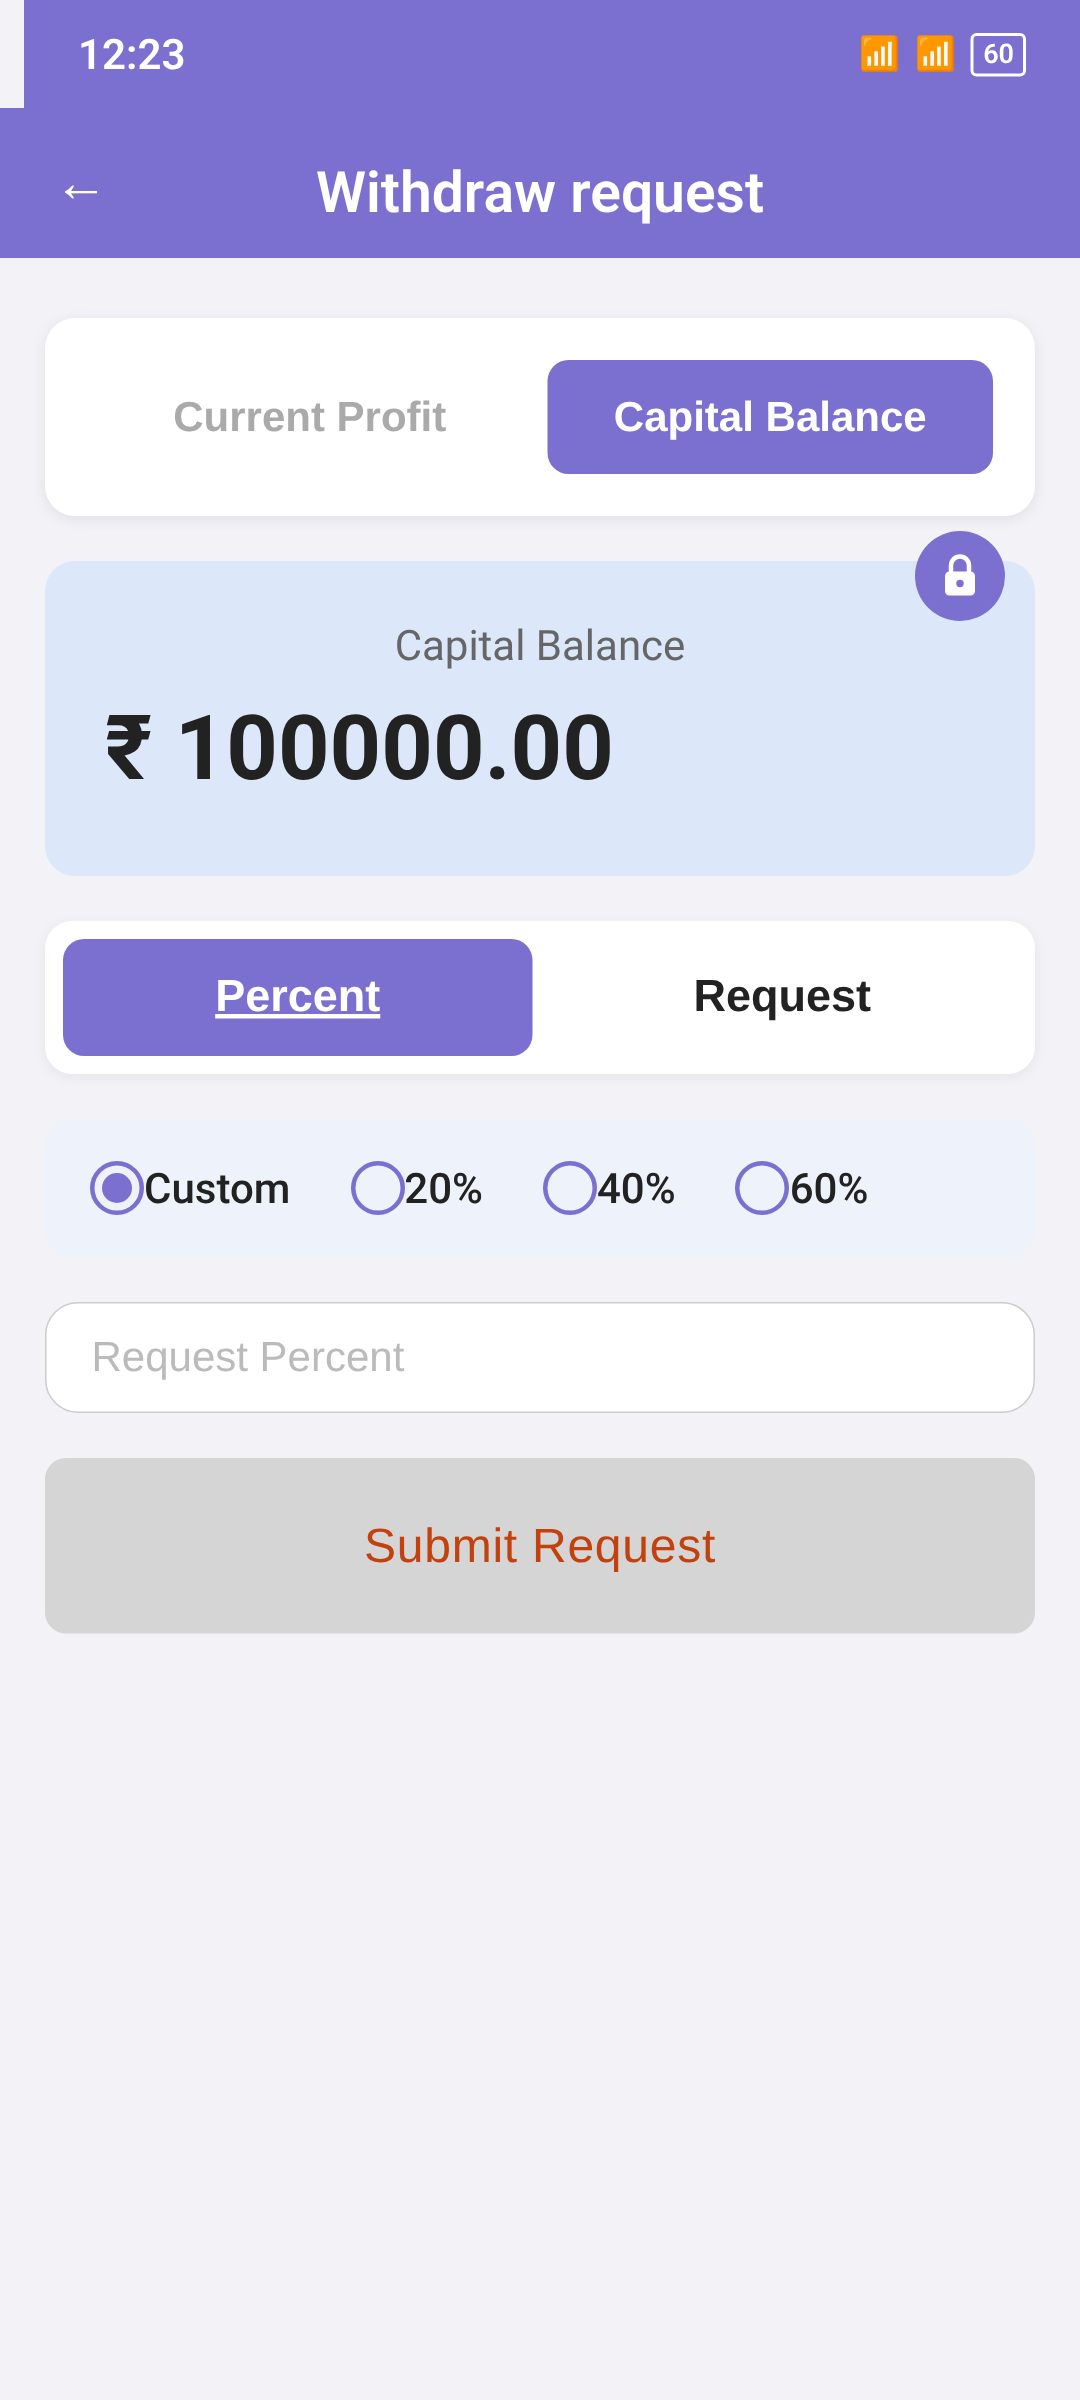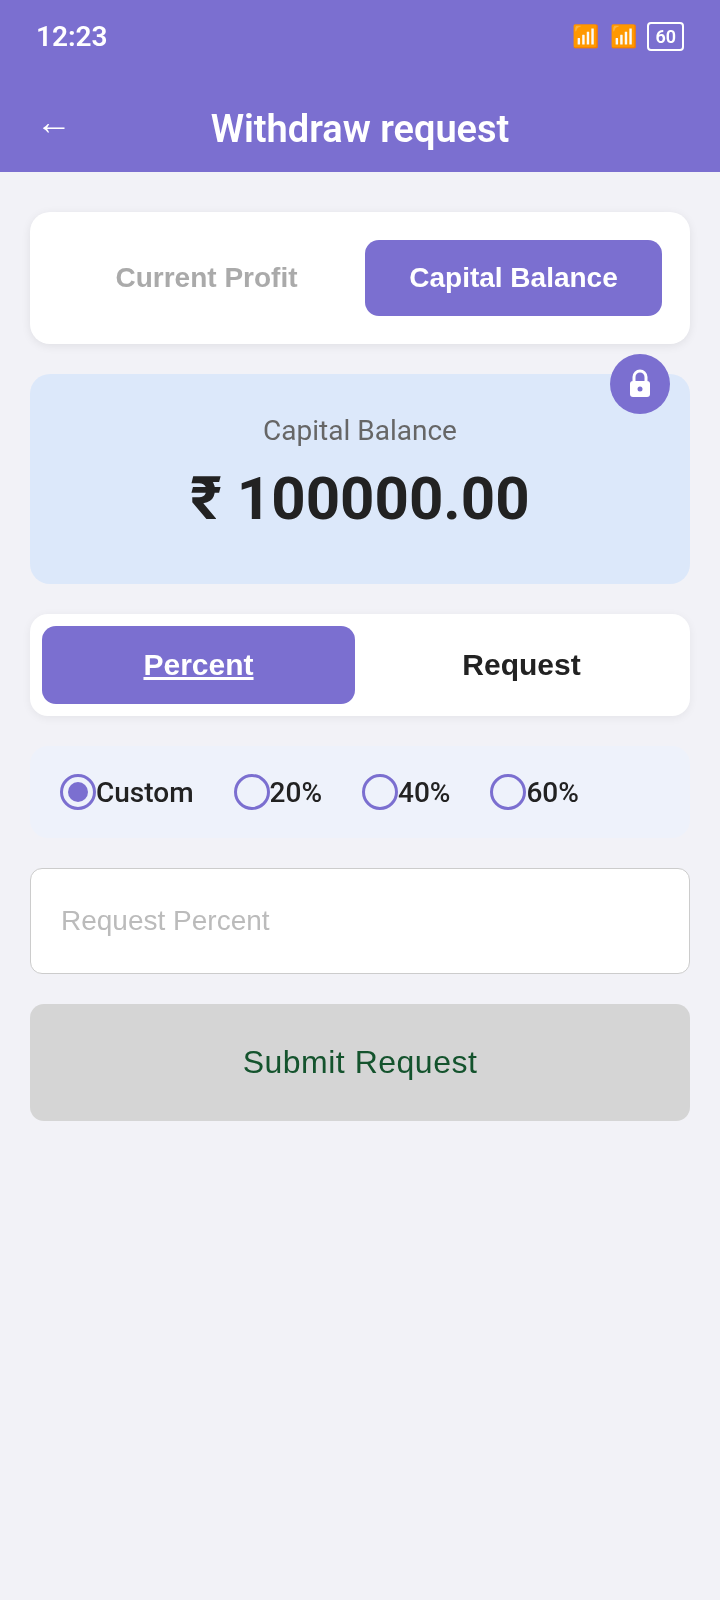--- a/index.html
+++ b/index.html
@@ -15,20 +15,21 @@
 
     
     .status-bar {
       background: #7b6fd0;
       height: 72px;
       display: flex;
       align-items: center;
       justify-content: space-between;
       padding: 0 36px;
       color: white;
+      margin-left: 16px;
     }
 
     .status-time {
       font-size: 28px;
       font-weight: 600;
     }
 
     .status-icons {
       display: flex;
       align-items: center;
@@ -139,21 +140,21 @@
       font-size: 28px;
       font-weight: 400;
       margin-bottom: 16px;
       text-align: center;
     }
 
     .balance-amount {
       color: #222;
       font-size: 60px;
       font-weight: 700;
-      text-align: center;
+      text-align: left;
       margin-top: 10px;
     }
 
     
     .toggle-row {
       background: white;
       border-radius: 18px;
       padding: 12px;
       display: flex;
       gap: 10px;
@@ -221,36 +222,36 @@
     .radio-label {
       font-size: 28px;
       font-weight: 500;
       color: #222;
     }
 
     
     .input-field {
       background: white;
       border: 1.5px solid #ccc;
-      border-radius: 12px;
-      padding: 36px 30px;
+      border-radius: 22px;
+      padding: 20px 30px;
       font-size: 28px;
       color: #bbb;
       width: 100%;
       outline: none;
     }
 
     .input-field::placeholder {
       color: #bbb;
     }
 
     
     .submit-btn {
       background: #d5d5d5;
-      color: #14532d;
+      color: #c2410c;
       border: none;
       border-radius: 14px;
       padding: 40px 30px;
       font-size: 32px;
       font-weight: 500;
       width: 100%;
       cursor: pointer;
       letter-spacing: 0.5px;
     }
   </style>

